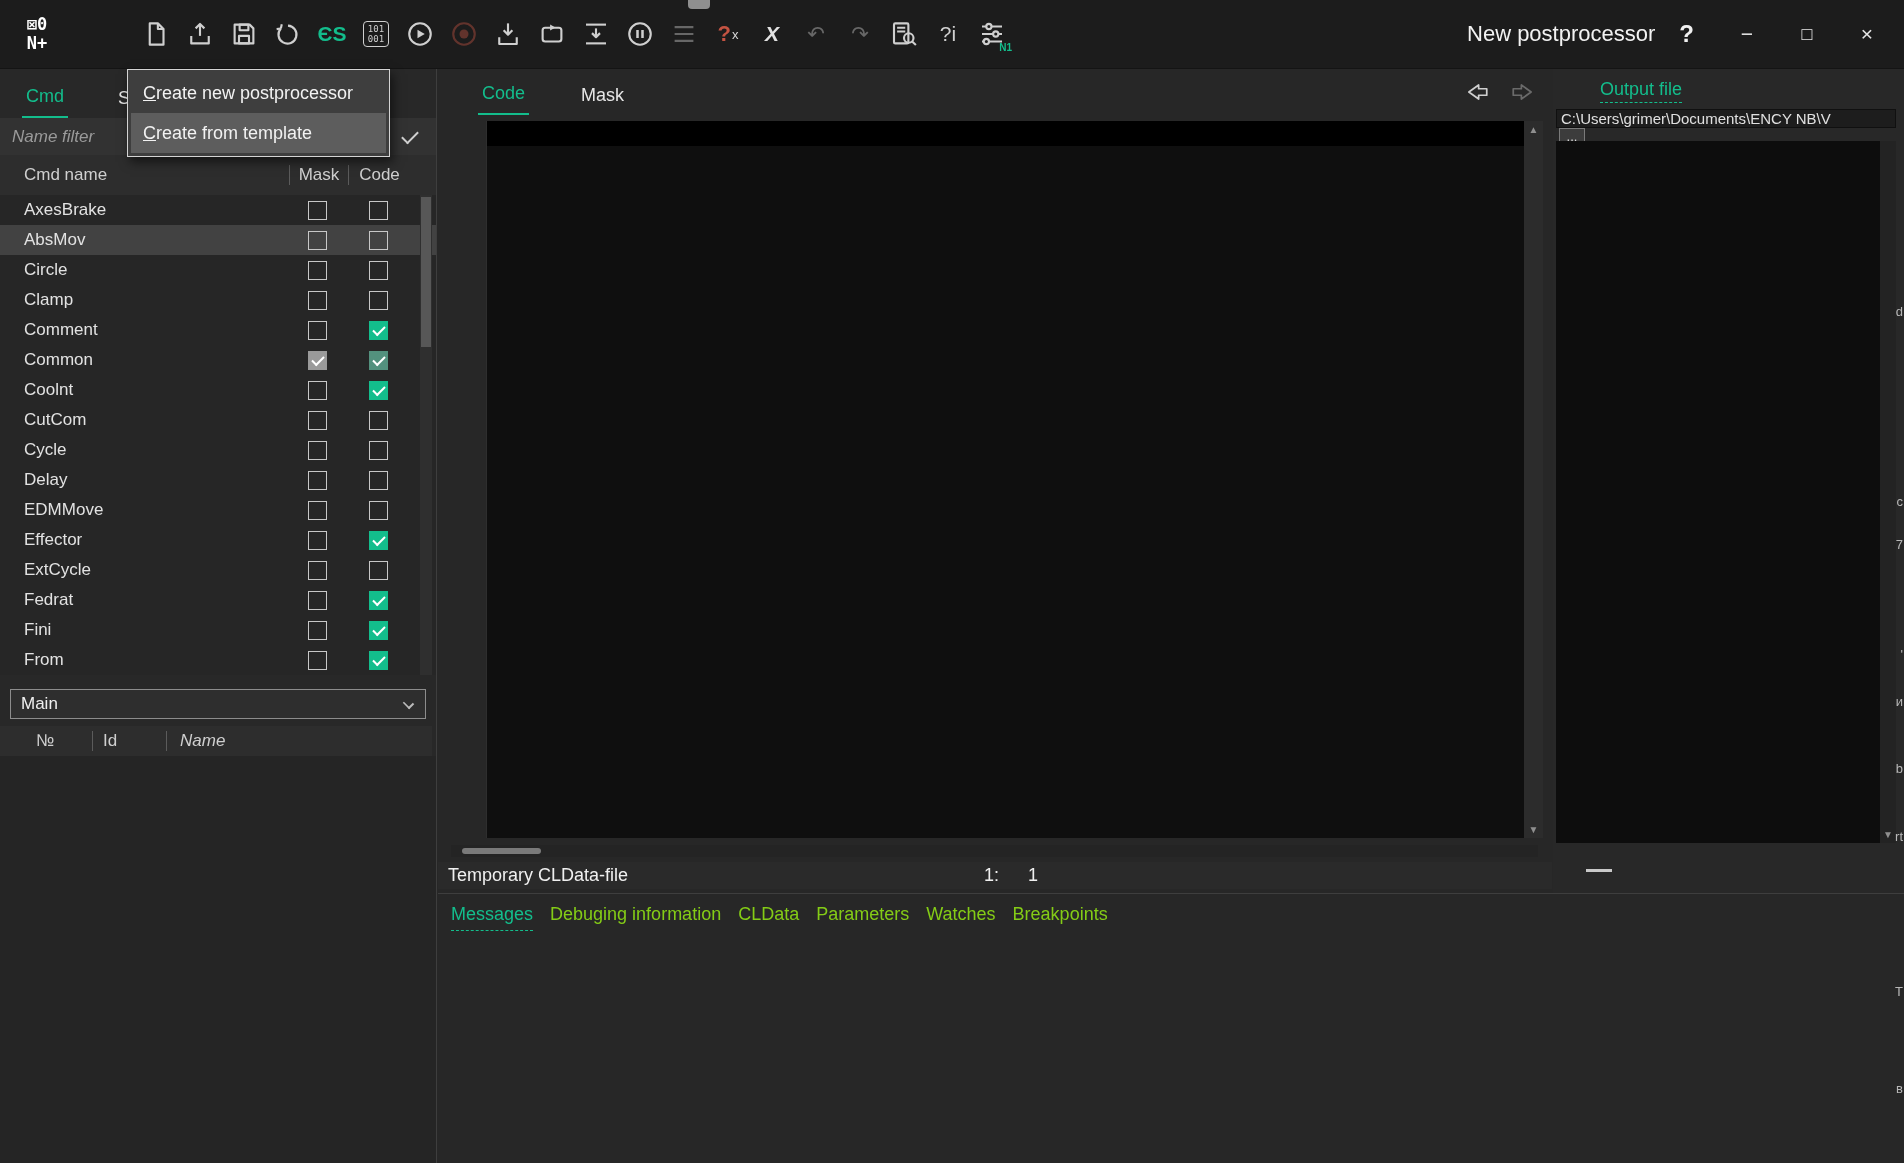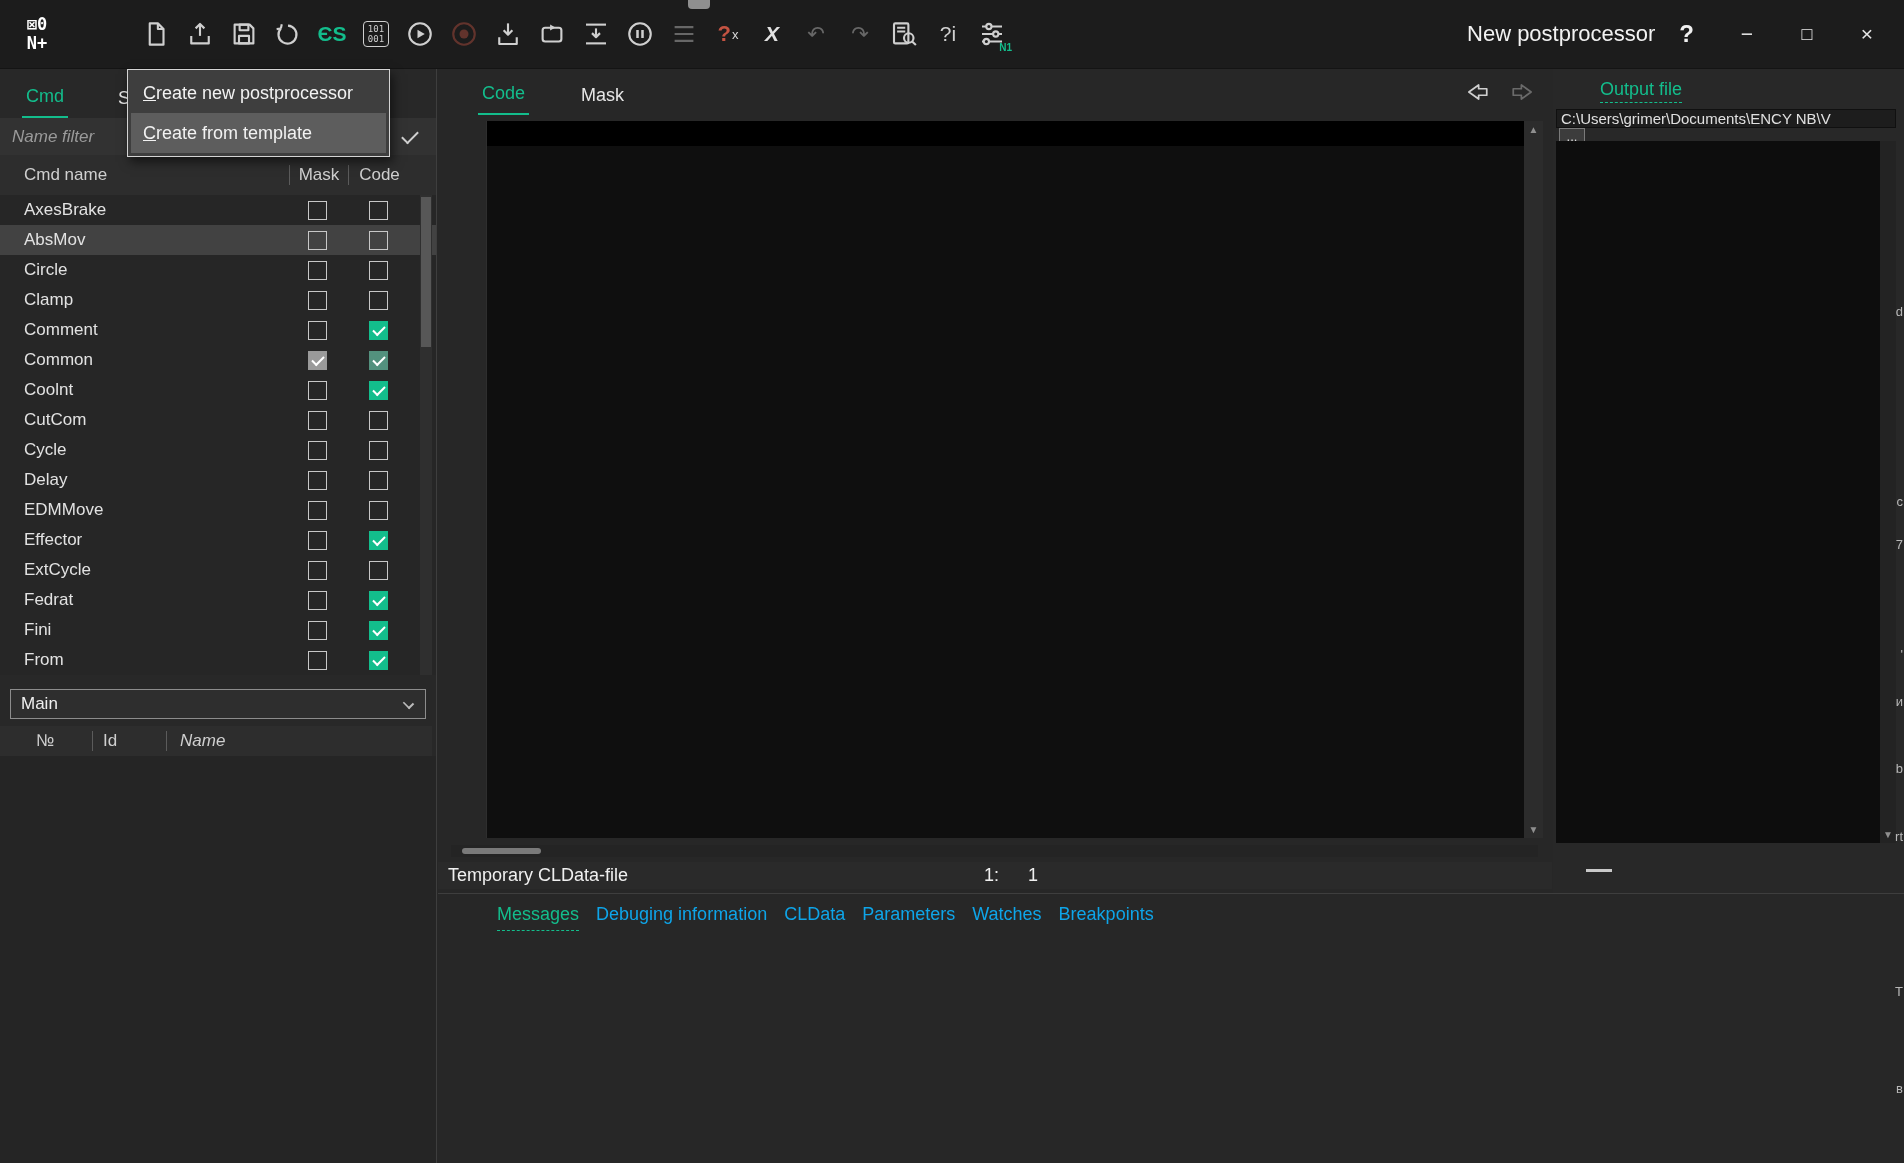--- a/index.html
+++ b/index.html
@@ -108,23 +108,23 @@
   .path-row{ position:absolute; left:3px; top:40px; right:8px; height:26px; display:flex;flex-direction:column; }
   .path-input{ flex:1; min-width:0; background:#1d1d1d; border:1px solid #101010; color:#e0e0e0;
                font-size:15px; padding:0 4px; font-family:inherit; white-space:nowrap; overflow:hidden; }
   .browse-btn{ width:26px; margin-left:3px; background:#3c3c3c; border:1px solid #7a7a7a; color:#ddd; font-size:13px; cursor:pointer; }
   .op-content{ position:absolute; left:3px; top:72px; right:8px; bottom:50px; background:#0d0d0d; }
   .op-scroll{ position:absolute; right:0; top:0; bottom:0; width:16px; background:#232323; }
   .op-scroll span{ position:absolute; bottom:3px; left:0; width:100%; text-align:center; font-size:10px; color:#8f8f8f; cursor:pointer; }
   .grip{ position:absolute; left:33px; bottom:21px; width:26px; height:3px; background:#c9c9c9; }
 
   
-  .bottom{ position:absolute; left:438px; right:0; top:893px; bottom:0; background:#272727; border-top:1px solid #3e3e3e;padding-left:46px; }
+  .bottom{ position:absolute; left:438px; right:0; top:893px; bottom:0; background:#272727; border-top:1px solid #3e3e3e; }
   .btabs{ display:flex; gap:17px; padding:10px 0 0 13px; font-size:18px; }
-  .btabs span{ padding-bottom:5px; color:#0ea5e9; cursor:pointer; }
+  .btabs span{ padding-bottom:5px; color:#84cc16; cursor:pointer; }
   .btabs span:first-child{ color:var(--accent); border-bottom:1px dashed var(--accent); }
 
   
   .edge-frags{ position:absolute; right:0; top:69px; width:12px; bottom:0; z-index:60; }
   .edge-frags span{ position:absolute; right:1px; font-size:13px; color:#b8b8b8; }
   .edge-frags span:nth-child(1){ top:235px; } .edge-frags span:nth-child(2){ top:425px; }
   .edge-frags span:nth-child(3){ top:468px; } .edge-frags span:nth-child(4){ top:578px; }
   .edge-frags span:nth-child(5){ top:625px; } .edge-frags span:nth-child(6){ top:692px; }
   .edge-frags span:nth-child(7){ top:760px; } .edge-frags span:nth-child(8){ top:915px; }
   .edge-frags span:nth-child(9){ top:1012px; }

